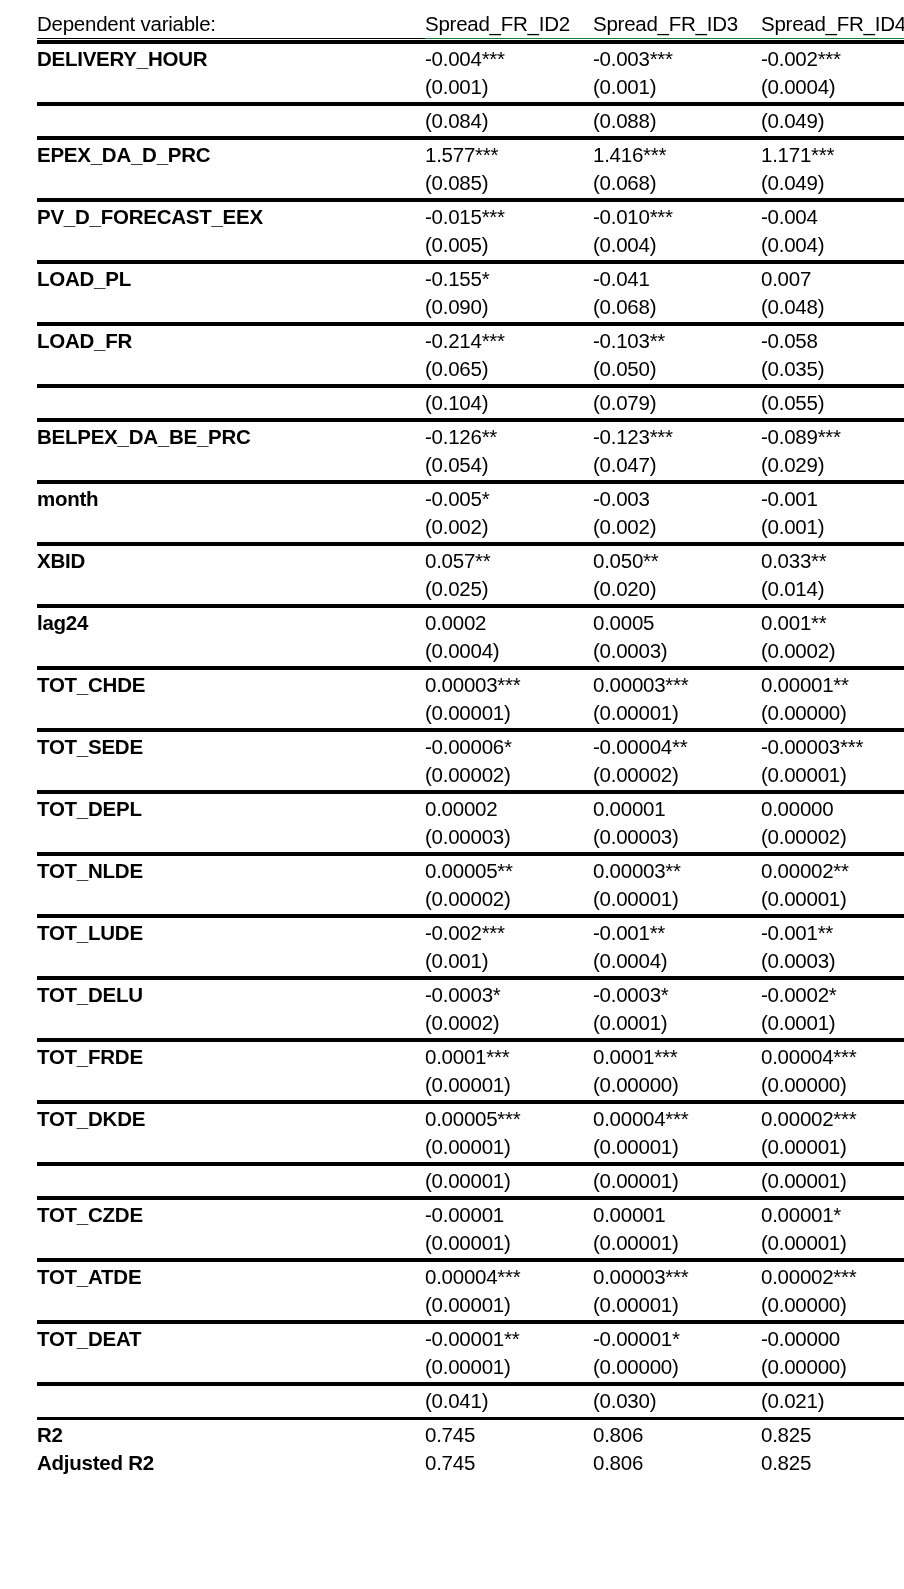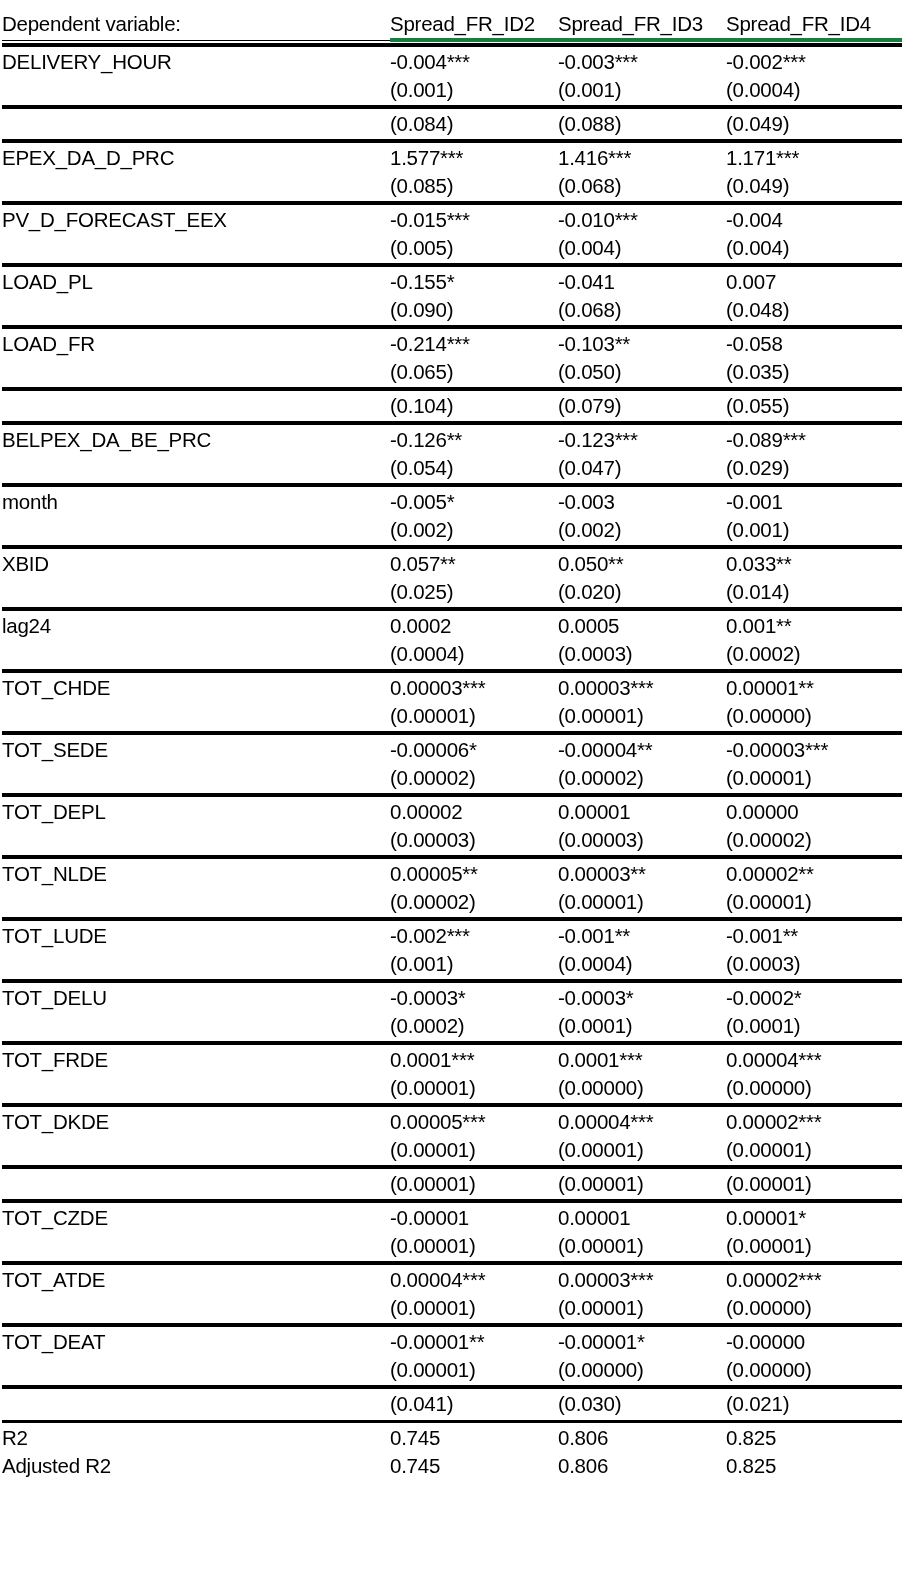--- a/index.html
+++ b/index.html
@@ -11,20 +11,21 @@
     width: 904px;
     height: 1589px;
     font-family: "Liberation Sans", sans-serif;
     color: #000000;
     overflow: hidden;
   }
   #stargazer {
     width: 716px;
     box-sizing: border-box;
     padding: 10px 2px 0 2px;
+    margin-left: 35px;
   }
   .title {
     font-size: 20px;
     font-weight: bold;
     line-height: 26px;
     letter-spacing: -0.2px;
     padding-left: 4px;
     white-space: nowrap;
   }
   table.reg {
@@ -40,21 +41,21 @@
     vertical-align: top;
     white-space: nowrap;
     line-height: 28px;
     height: 28px;
   }
   col.c-label { width: 388px; }
   col.c-v1    { width: 168px; }
   col.c-v2    { width: 168px; }
   col.c-v3    { width: 176px; }
 
-  td.label  { padding-left: 4px; }
+  td.label  { padding-left: 4px; font-weight: bold; }
   td.val    { padding-left: 4px; }
 
   
   tr.rule-row td {
     height: 0;
     line-height: 0;
     padding: 0;
     font-size: 0;
   }
   .rule-double {
@@ -76,21 +77,21 @@
     height: 0;
     line-height: 0;
     font-size: 0;
     border-top: 2px solid #000;
     border-bottom: 2px solid #000;
     margin: 1px 0 1px 0;
   }
   
   td.hdr {
     padding-left: 4px;
-    border-bottom: 4px solid #15803d;
+    border-bottom: 1px solid #15803d;
   }
   td.hdr-label {
     padding-left: 4px;
     border-bottom: 1px solid #000;
   }
   tr.stat td { line-height: 28px; height: 28px; }
 </style>
 </head>
 <body>
 

